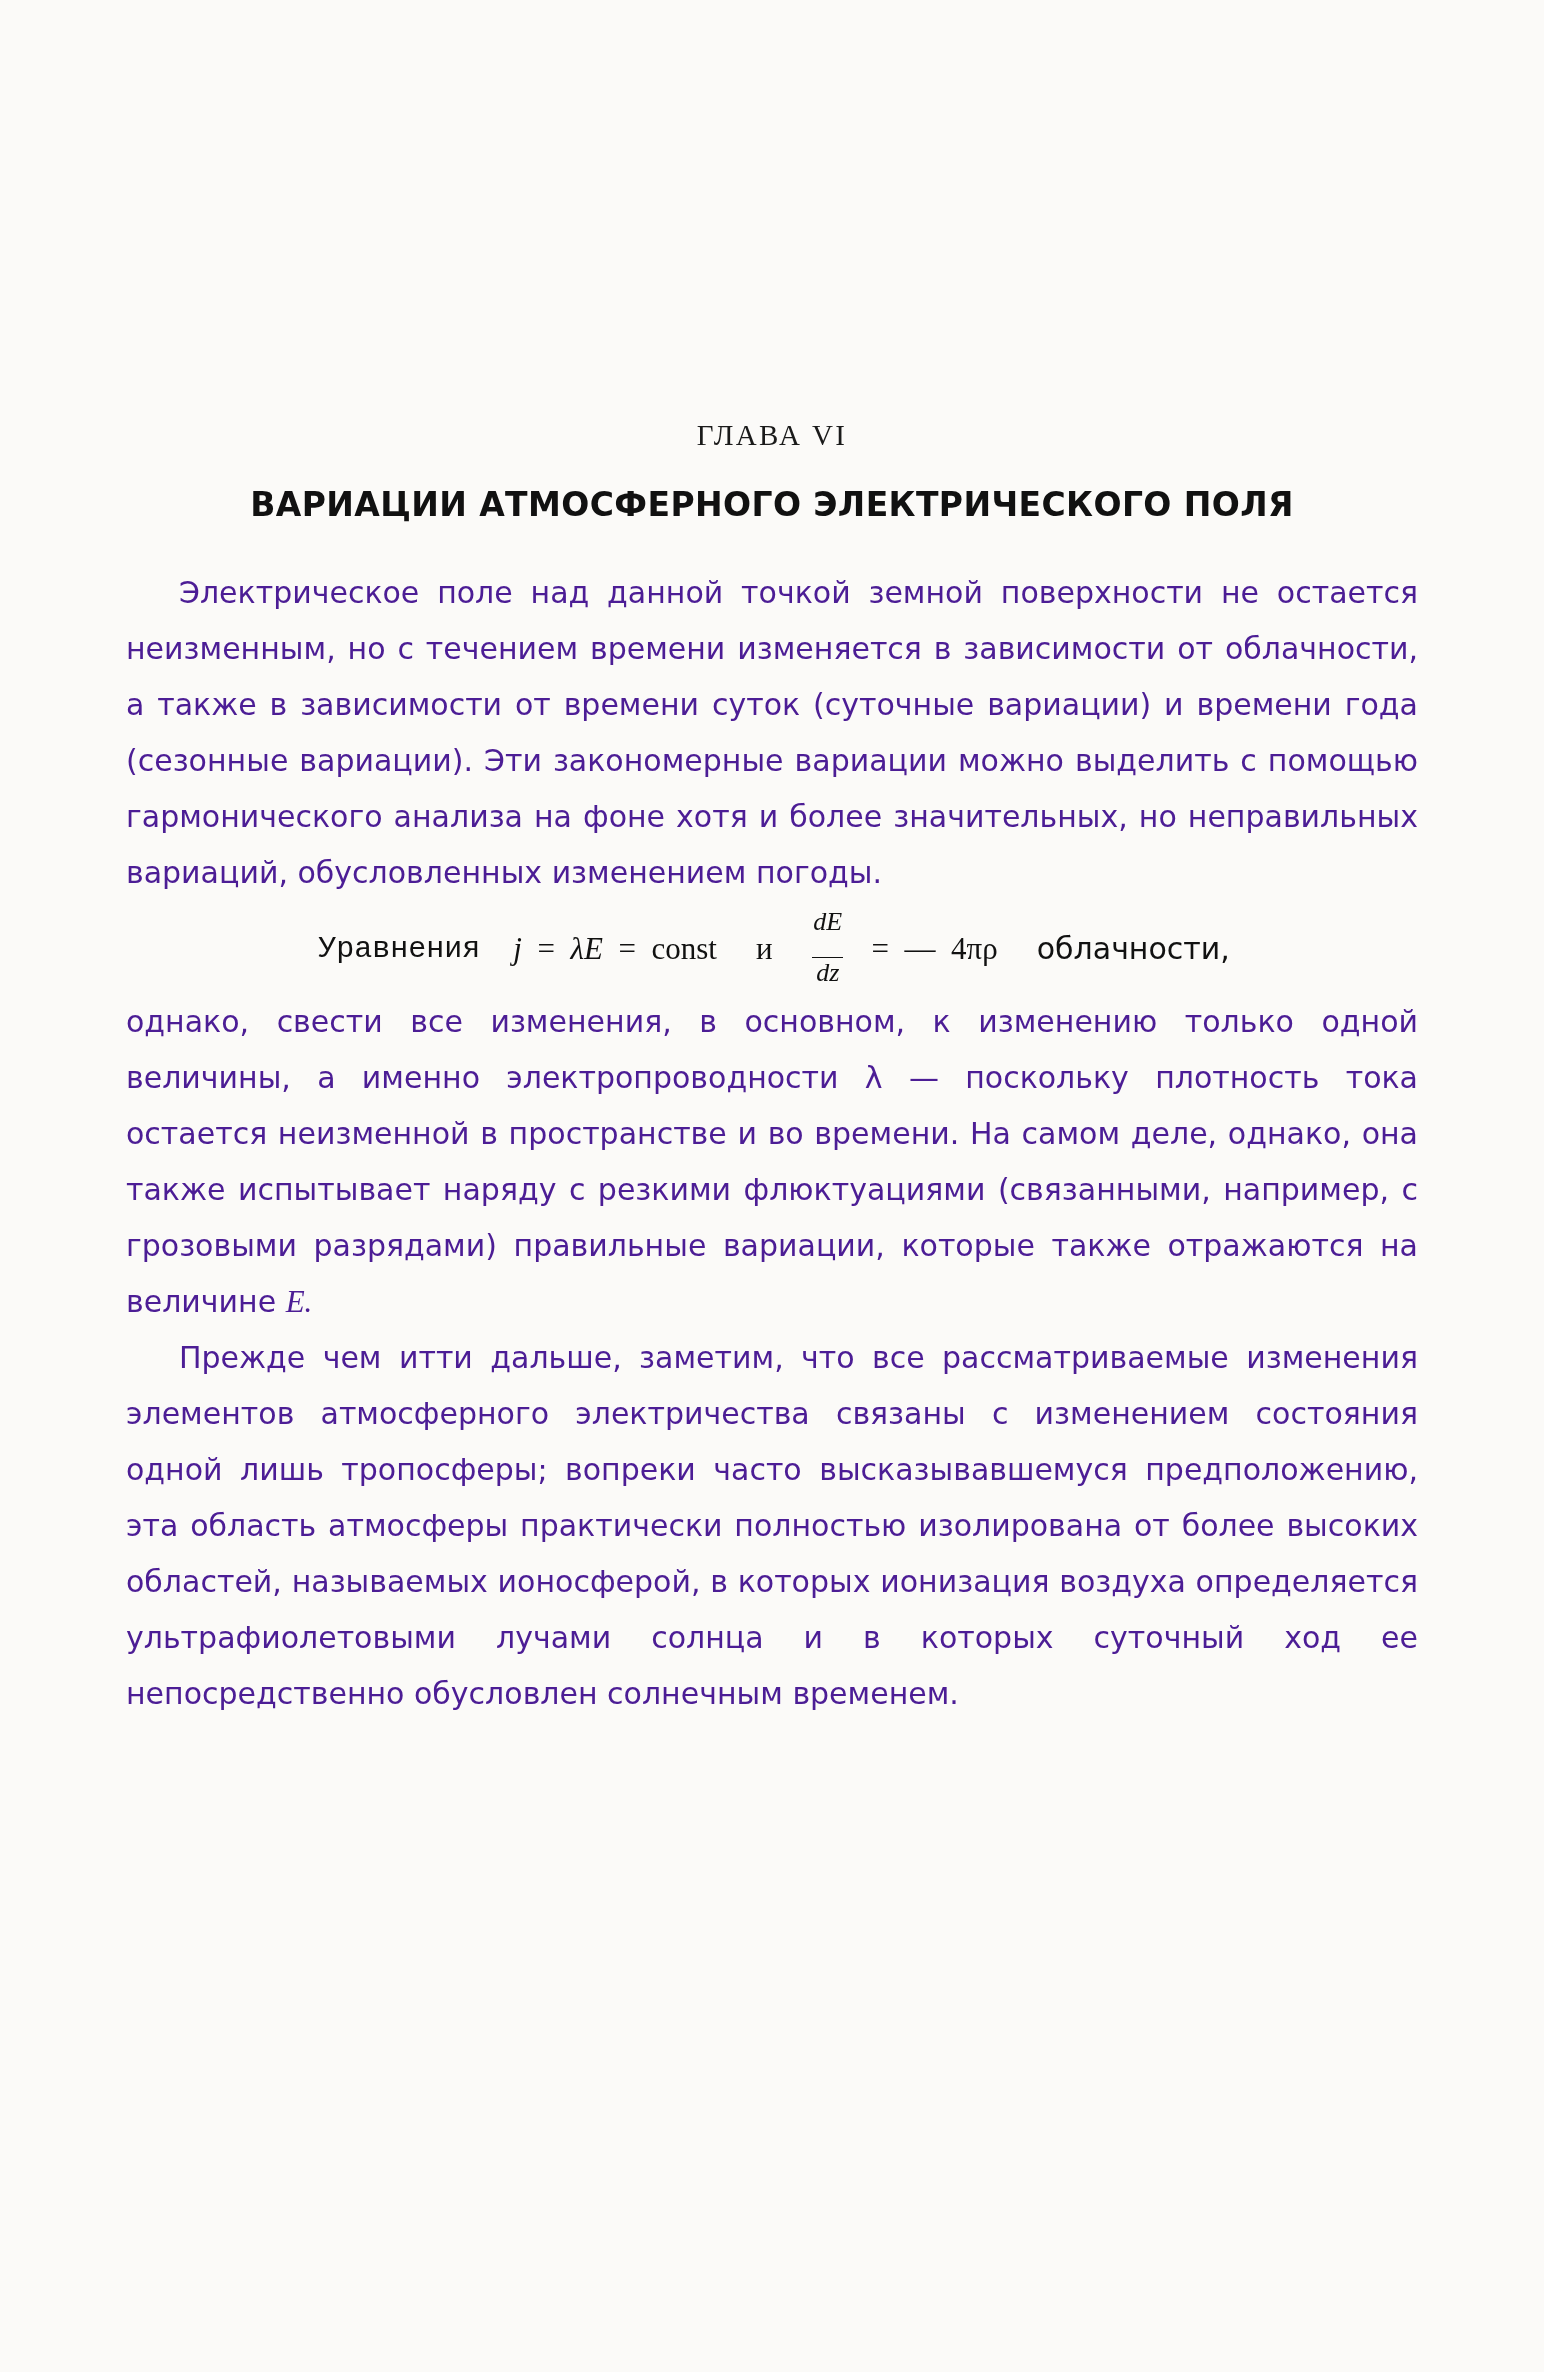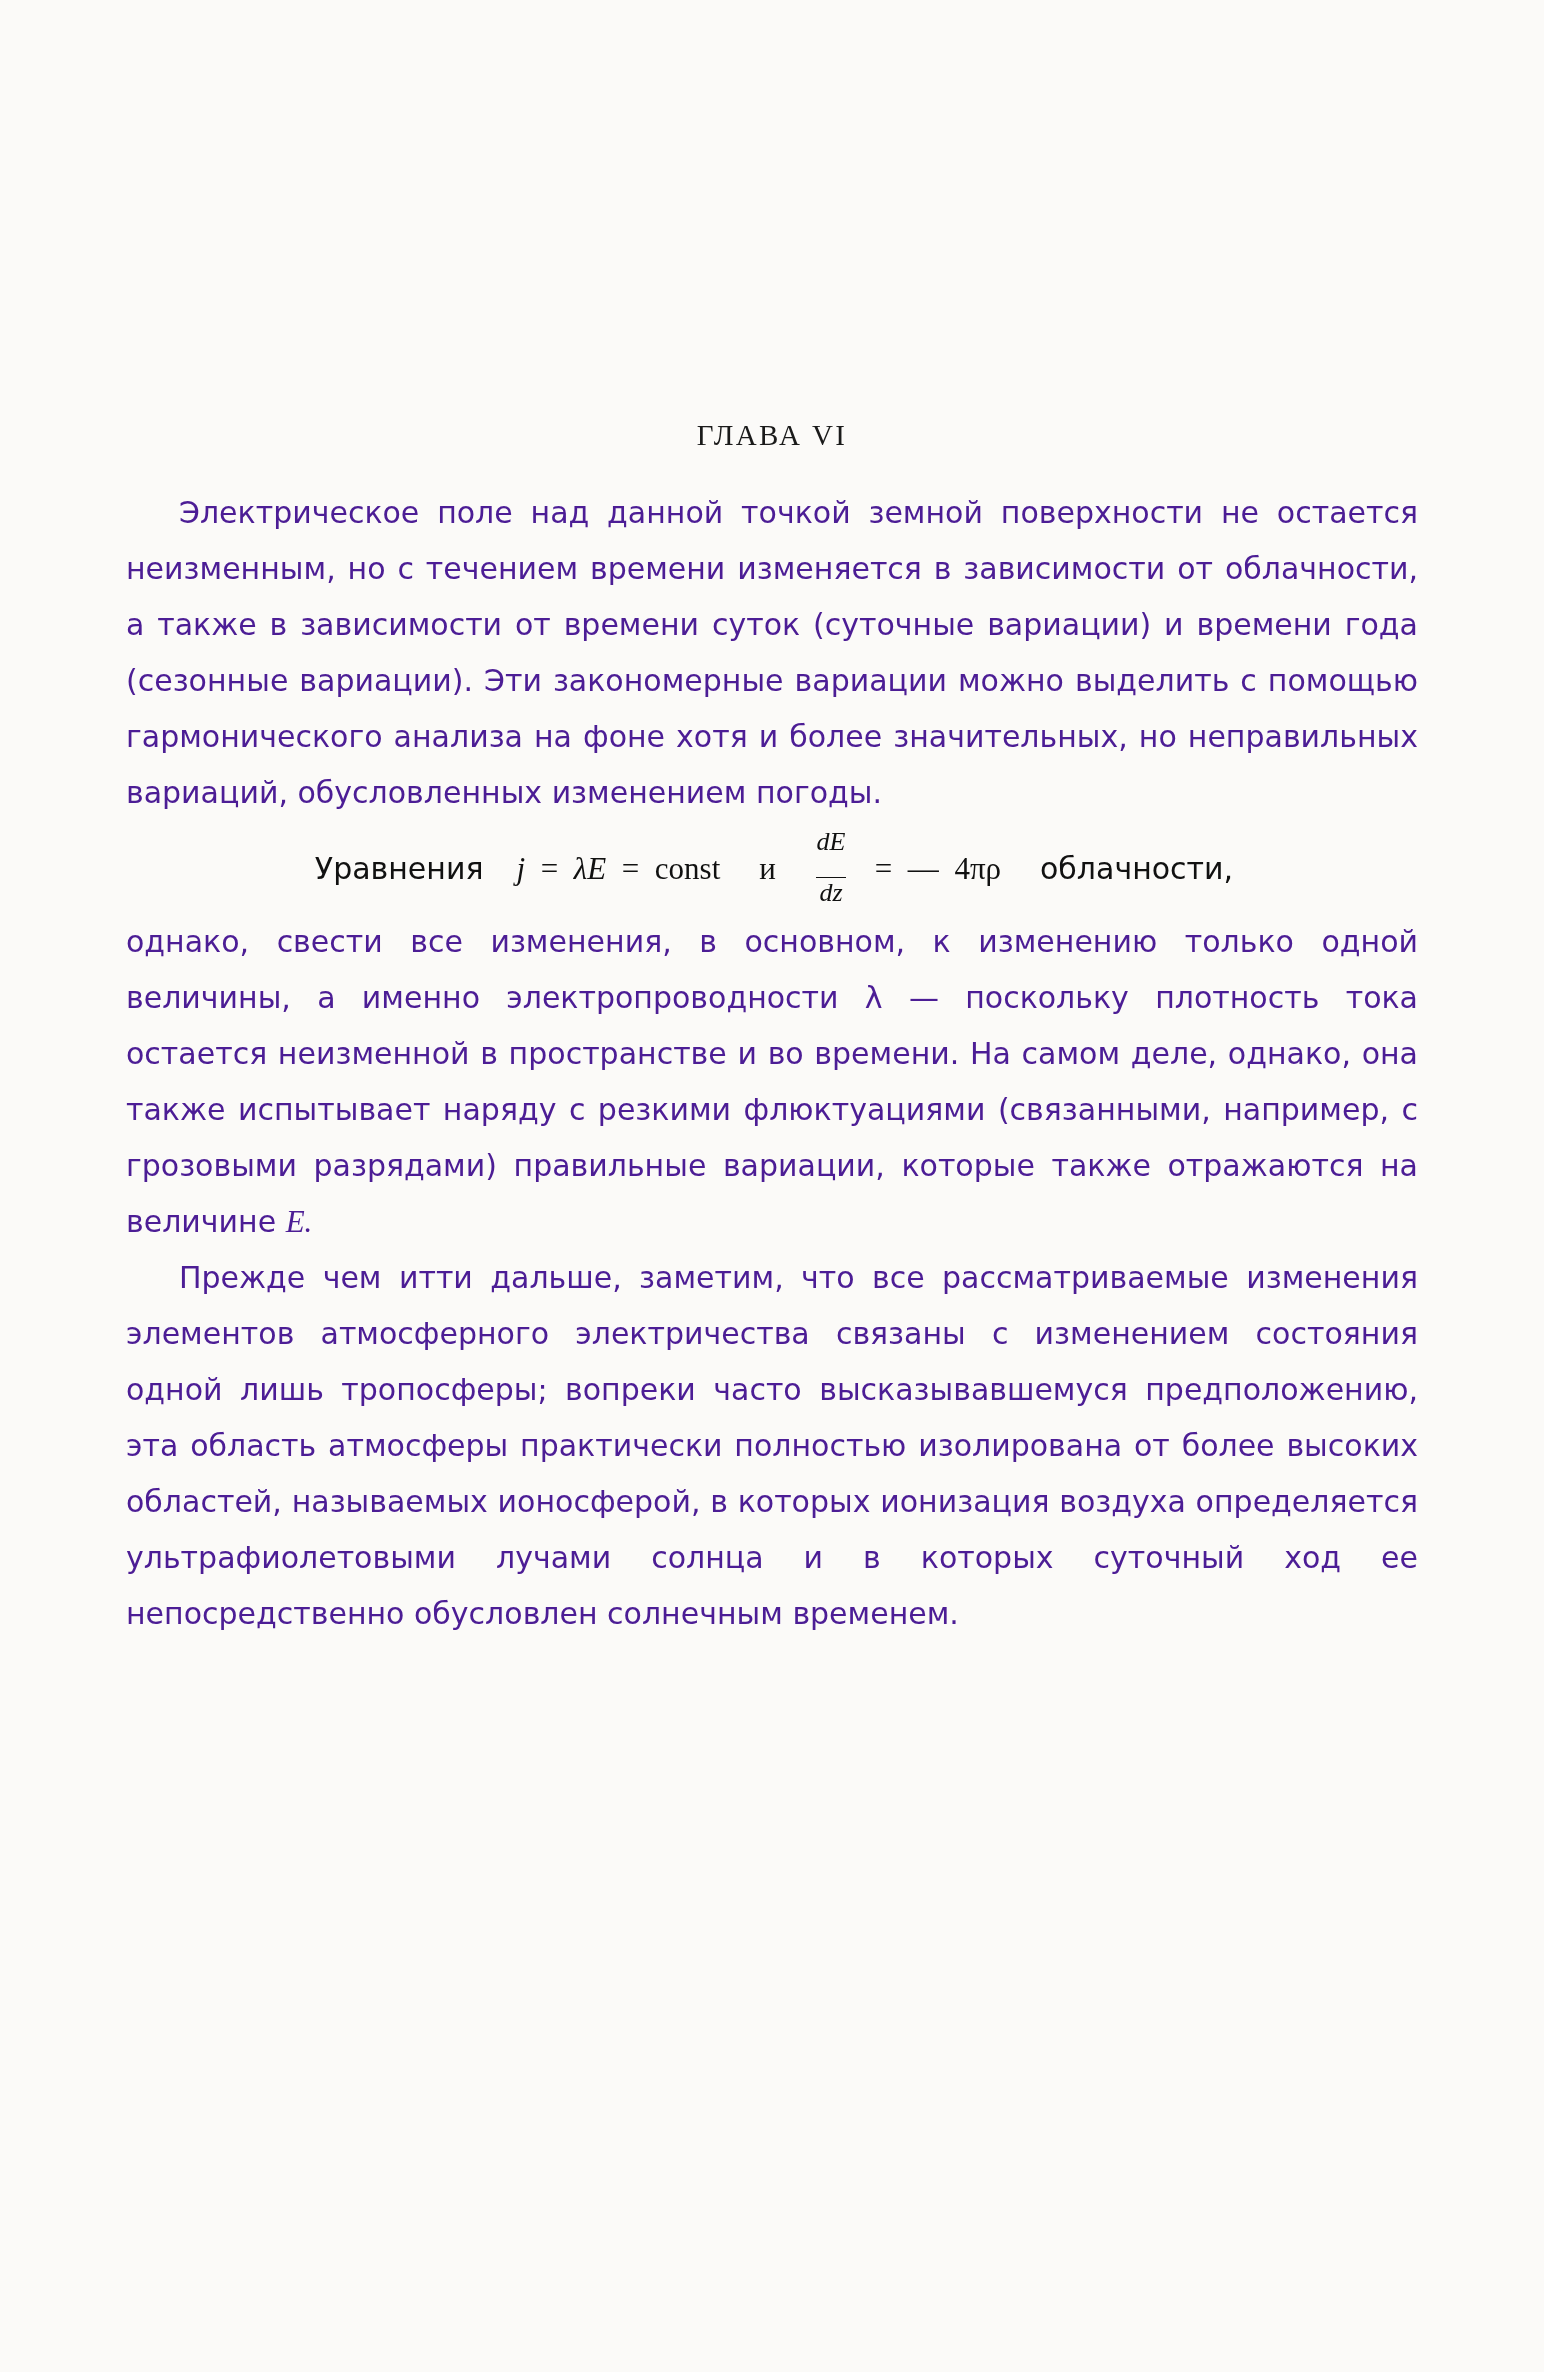--- a/index.html
+++ b/index.html
@@ -78,20 +78,21 @@
     margin: 9.8px 0 5.9px 0;
     display: flex;
     align-items: center;
     justify-content: center;
     gap: 0;
     white-space: nowrap;
   }
   .eq-line .lead {
     margin-left: 4px;
     margin-right: 33px;
+    font-family: Liberation Mono, monospace;
   }
   .eq-italic {
     font-family: "Liberation Serif", serif;
     font-style: italic;
     font-size: 31px;
   }
   .eq-roman {
     font-family: "Liberation Serif", serif;
     font-size: 31px;
   }
@@ -127,20 +128,21 @@
 </style>
 </head>
 <body>
 
 <div class="page">
   <div class="paper">
     <div class="content">
 
       <div class="chapter-label">ГЛАВА VI</div>
 
+      <h1 class="chapter-title">ВАРИАЦИИ АТМОСФЕРНОГО ЭЛЕКТРИЧЕСКОГО ПОЛЯ</h1>
 
       <div class="body-text">
         <p>Электрическое поле над данной точкой земной поверхности не остается неизменным, но с течением времени изменяется в зависимости от облачности, а также в зависимости от времени суток (суточные вариации) и времени года (сезонные вариации). Эти закономерные вариации можно выделить с помощью гармонического анализа на фоне хотя и более значительных, но неправильных вариаций, обусловленных изменением погоды.</p>
       </div>
 
 
       <div class="eq-line">
         <span class="lead">Уравнения</span>
         <span class="eq-italic">j</span>
         <span class="sp-sm"></span>

